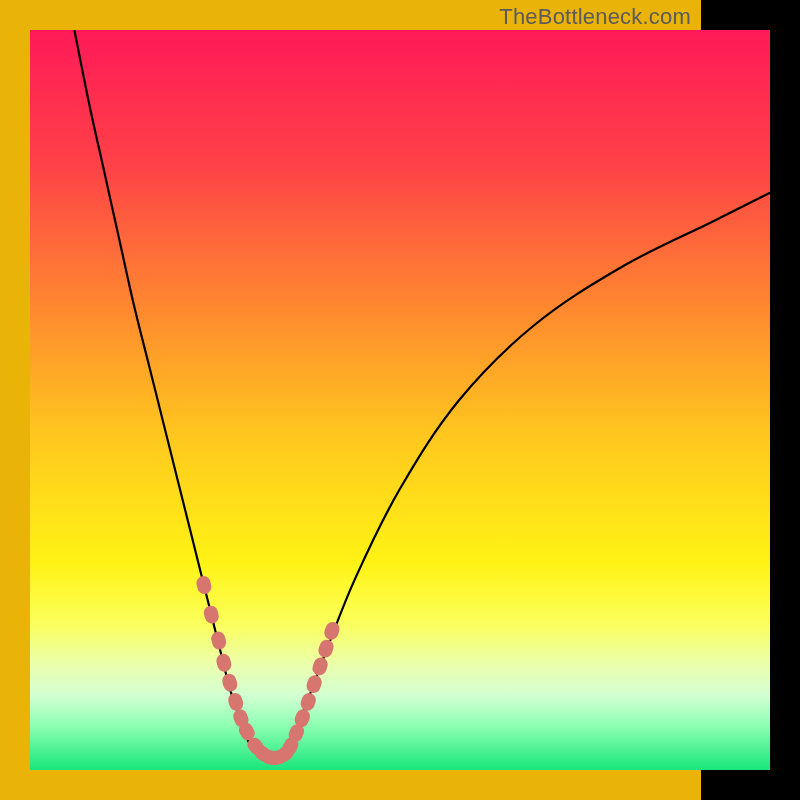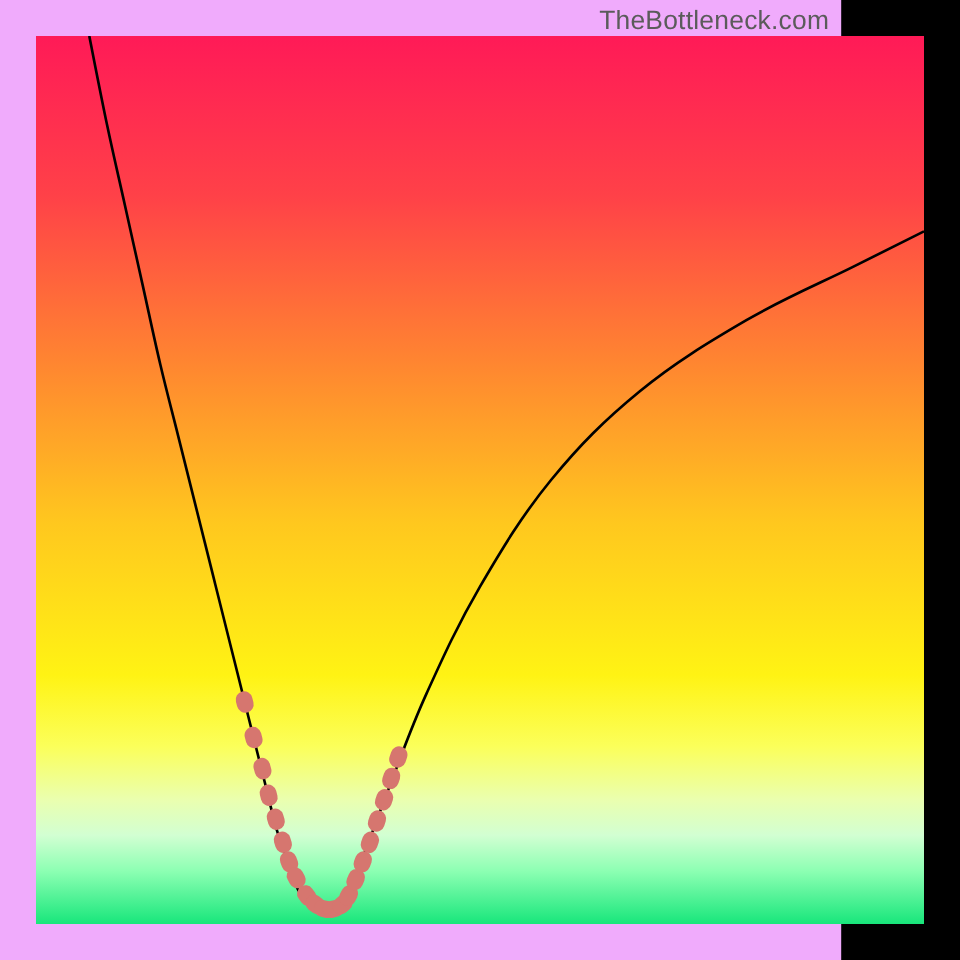--- a/index.html
+++ b/index.html
@@ -8,21 +8,21 @@
     width: 800px;
     height: 800px;
     overflow: hidden;
     background: #000;
     font-family: Arial, Helvetica, sans-serif;
   }
   .frame {
     position: absolute;
     top: 0; left: 0;
     width: 701px; height: 800px;
-    background: #f0abfc;
+    background: #eab308;
   }
   .plot {
     position: absolute;
     top: 30px;
     left: 30px;
     width: 740px;
     height: 740px;
     overflow: hidden;
   }
   .gradient {

